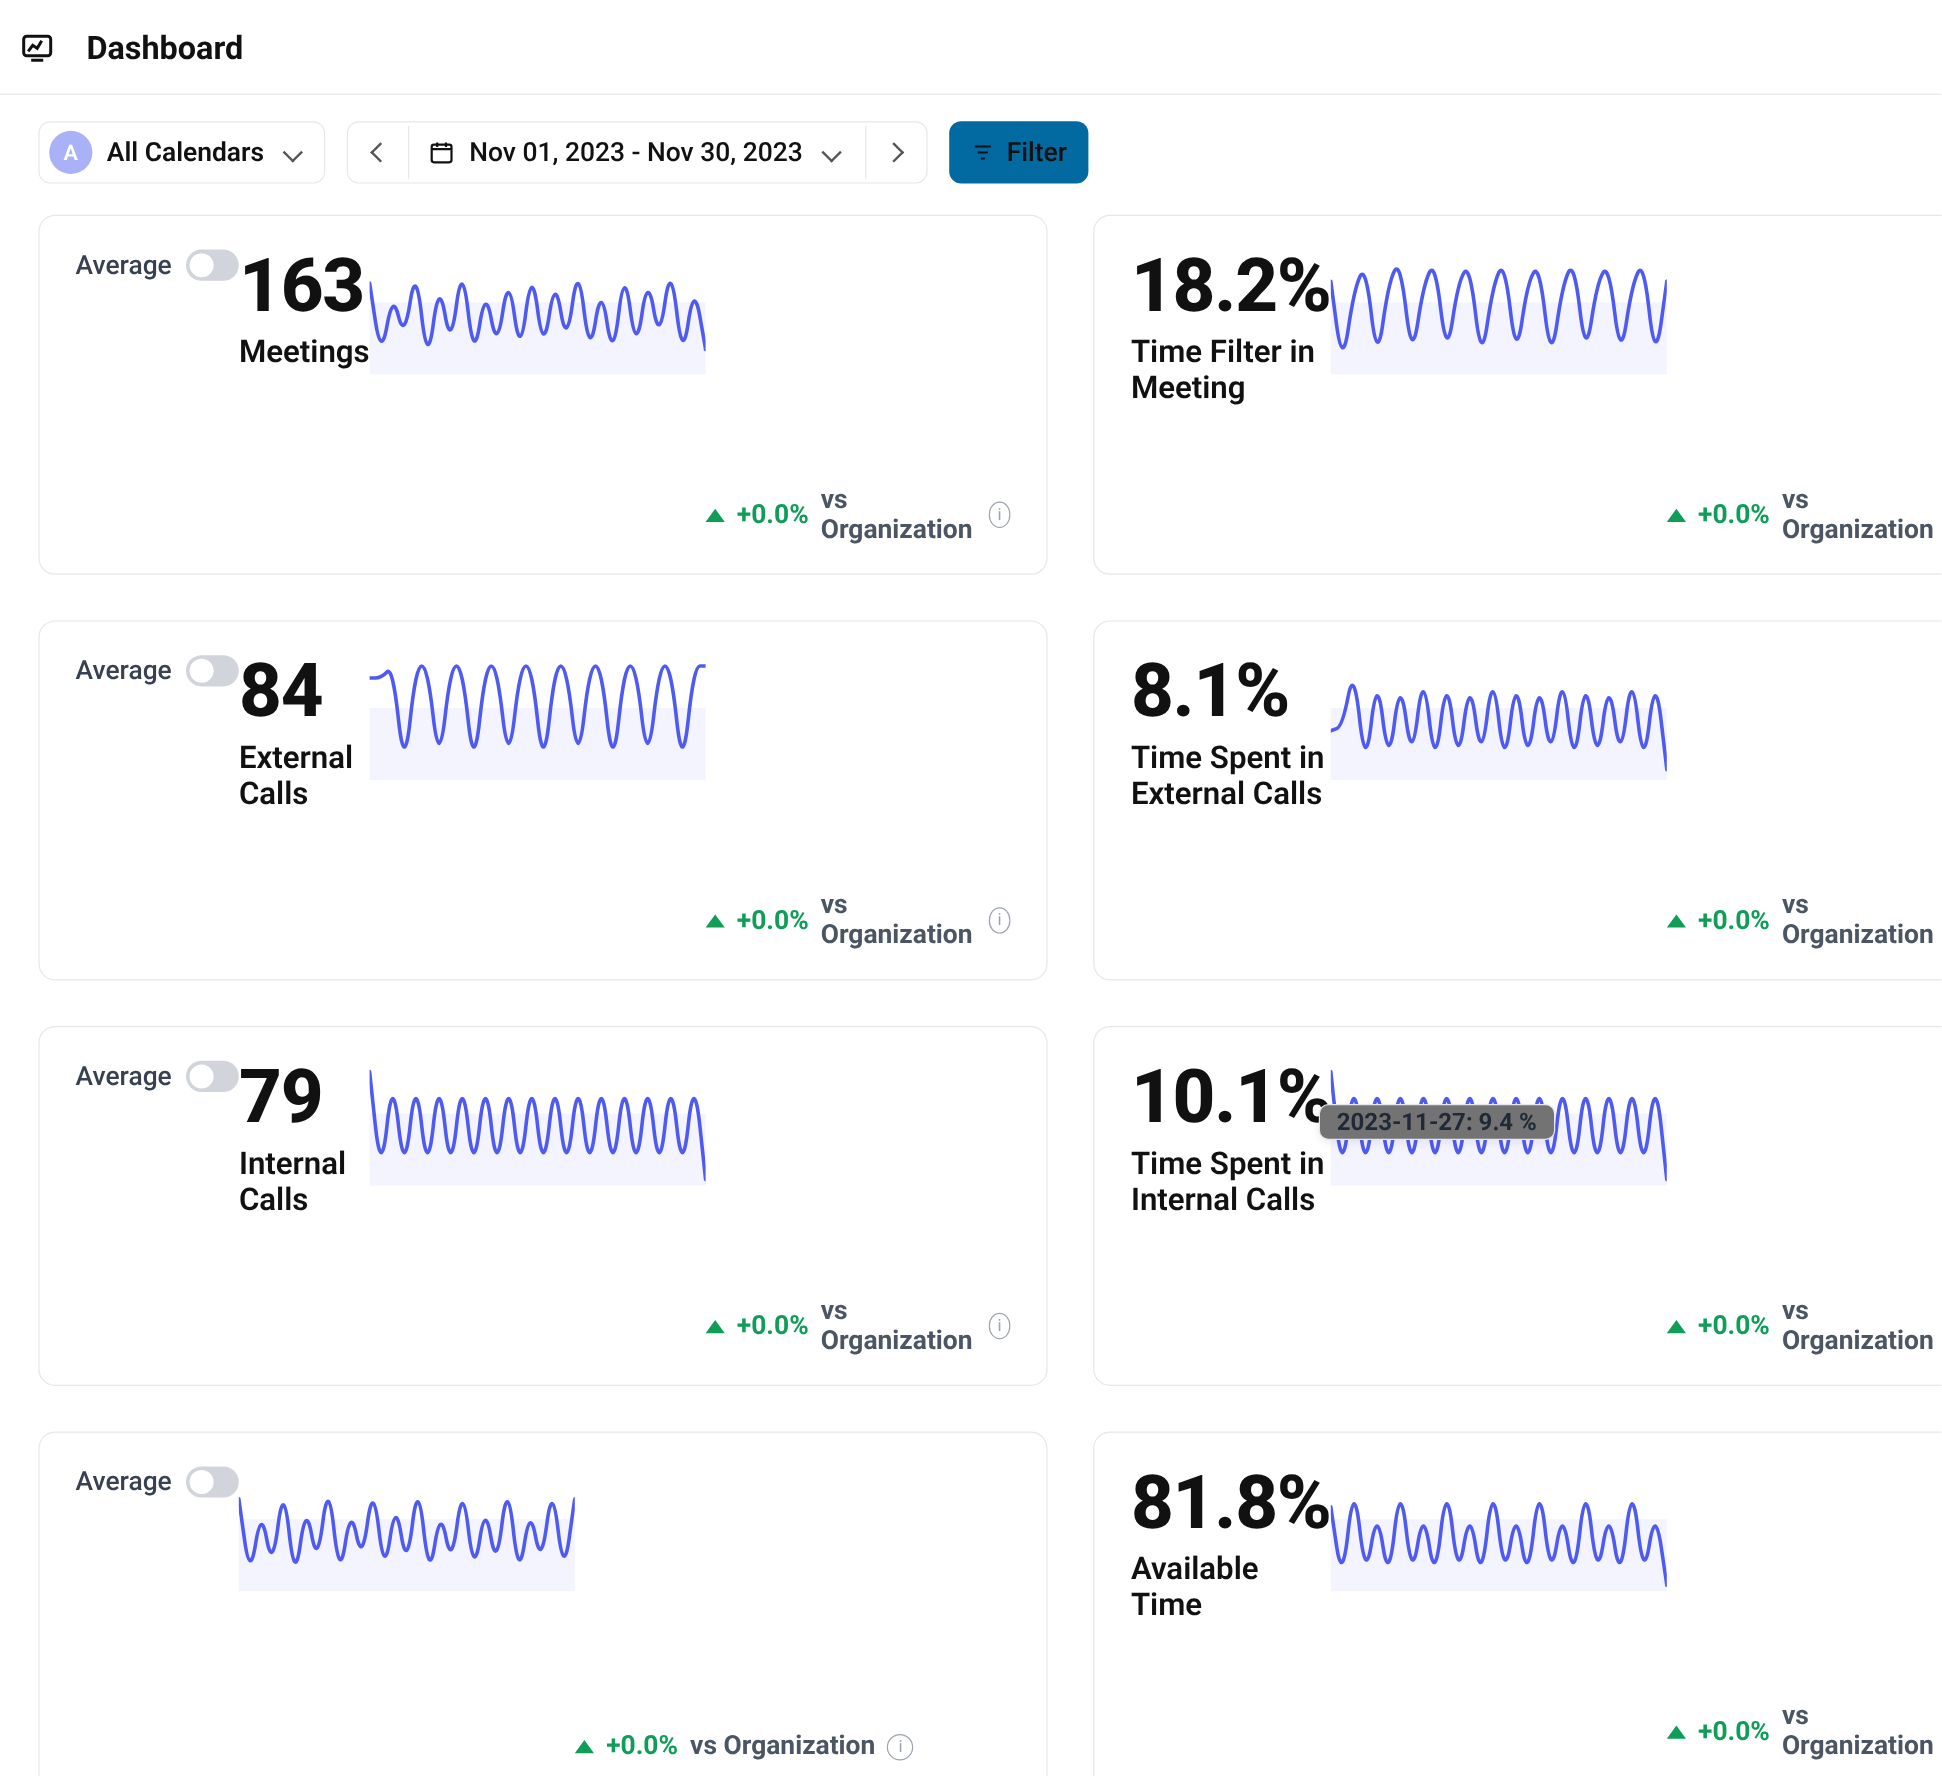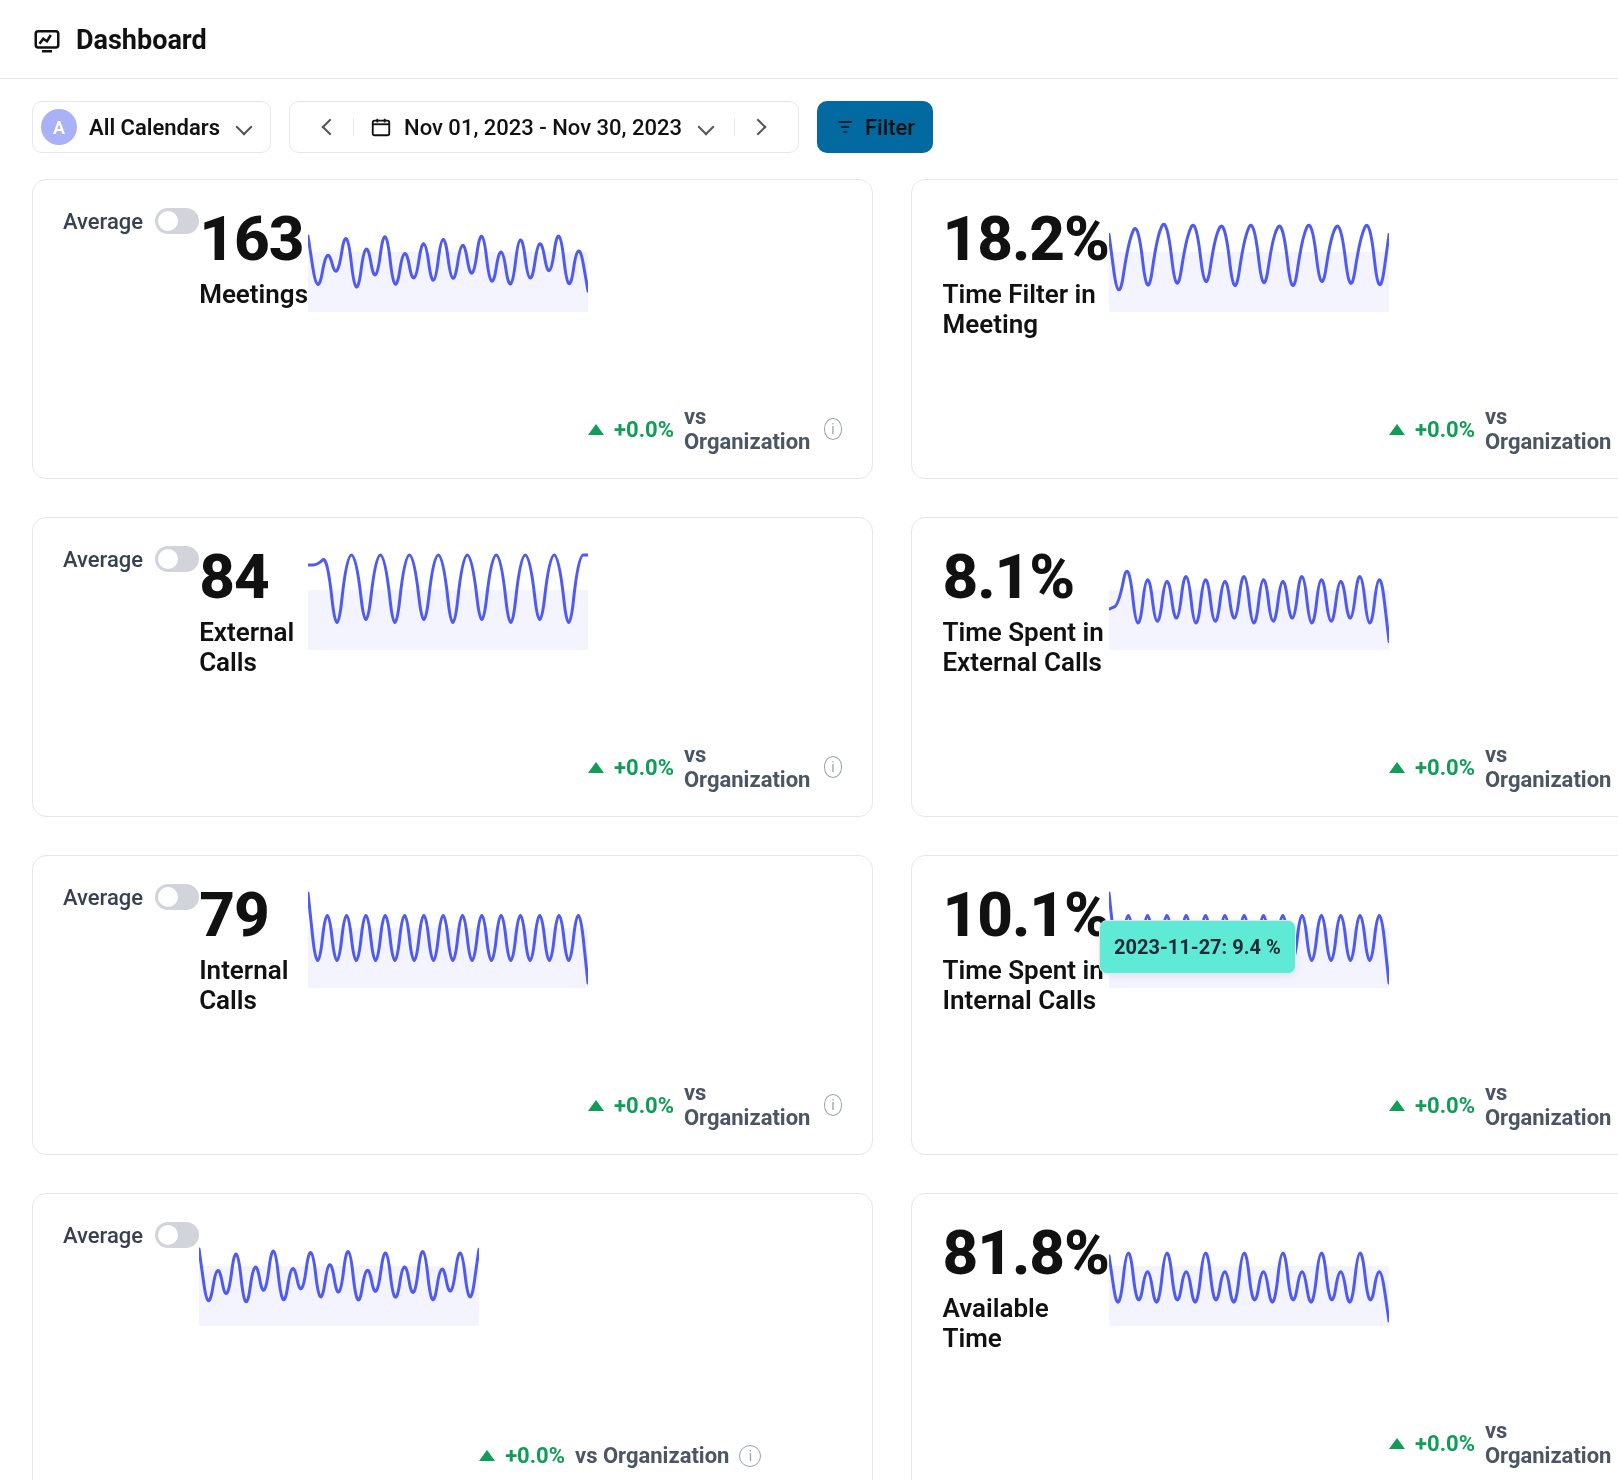--- a/index.html
+++ b/index.html
@@ -4,23 +4,23 @@
 <style>
   * { box-sizing: border-box; margin: 0; padding: 0; }
   body {
     font-family: -apple-system, BlinkMacSystemFont, "Segoe UI", Roboto, Helvetica, Arial, sans-serif;
     background: #fff;
     color: #111;
     width: 1618px;
   }
   .header {
     display: flex;
-    align-items: center;
-    gap: 14px;
-    padding: 24px 32px 22px 32px;
+    align-items: flex-start;
+    gap: 26px;
+    padding: 24px 32px 22px 16px;
     border-bottom: 1px solid #e5e7eb;
   }
   .header-title {
     font-size: 27px;
     font-weight: 700;
   }
   .controls {
     display: flex;
     align-items: center;
     gap: 18px;
@@ -48,21 +48,21 @@
   }
   .calendars-label { font-size: 22px; font-weight: 600; }
   .chevron {
     width: 12px; height: 12px;
     border-right: 2px solid #555; border-bottom: 2px solid #555;
     transform: rotate(45deg);
     margin: 0 6px;
   }
   .chevron.left { transform: rotate(135deg); }
   .chevron.right { transform: rotate(-45deg); }
-  .segmented { padding: 16px; }
+  .segmented { padding: 3px; }
   .seg-btn {
     width: 48px; height: 100%;
     display: flex; align-items: center; justify-content: center;
     border-right: 1px solid #e5e7eb;
     cursor: pointer;
   }
   .seg-btn:last-child { border-right: none; border-left: 1px solid #e5e7eb;}
   .seg-mid {
     display: flex; align-items: center; gap: 12px;
     padding: 0 16px;
@@ -135,24 +135,24 @@
   }
   .delta-val { color: #0f9d58; font-weight: 700; }
   .cmp-label { color: #4b5563; font-weight: 700;}
   .info-icon {
     width: 22px; height: 22px; border: 1.5px solid #9ca3af; border-radius: 50%;
     display: inline-flex; align-items: center; justify-content: center;
     font-size: 14px; color: #9ca3af;
   }
   .tooltip {
     position: absolute;
-    background: #5eead4;
+    background: #737373;
     border: 1px solid #e5e7eb;
     border-radius: 8px;
-    padding: 14px 14px;
+    padding: 2px 14px;
     font-size: 20px;
     font-weight: 700;
     color: #1f2937;
     box-shadow: 0 2px 8px rgba(0,0,0,.08);
     white-space: nowrap;
     z-index: 5;
   }
   .icon-svg { stroke: #111; fill: none; stroke-width: 2;}
 </style>
 </head>

